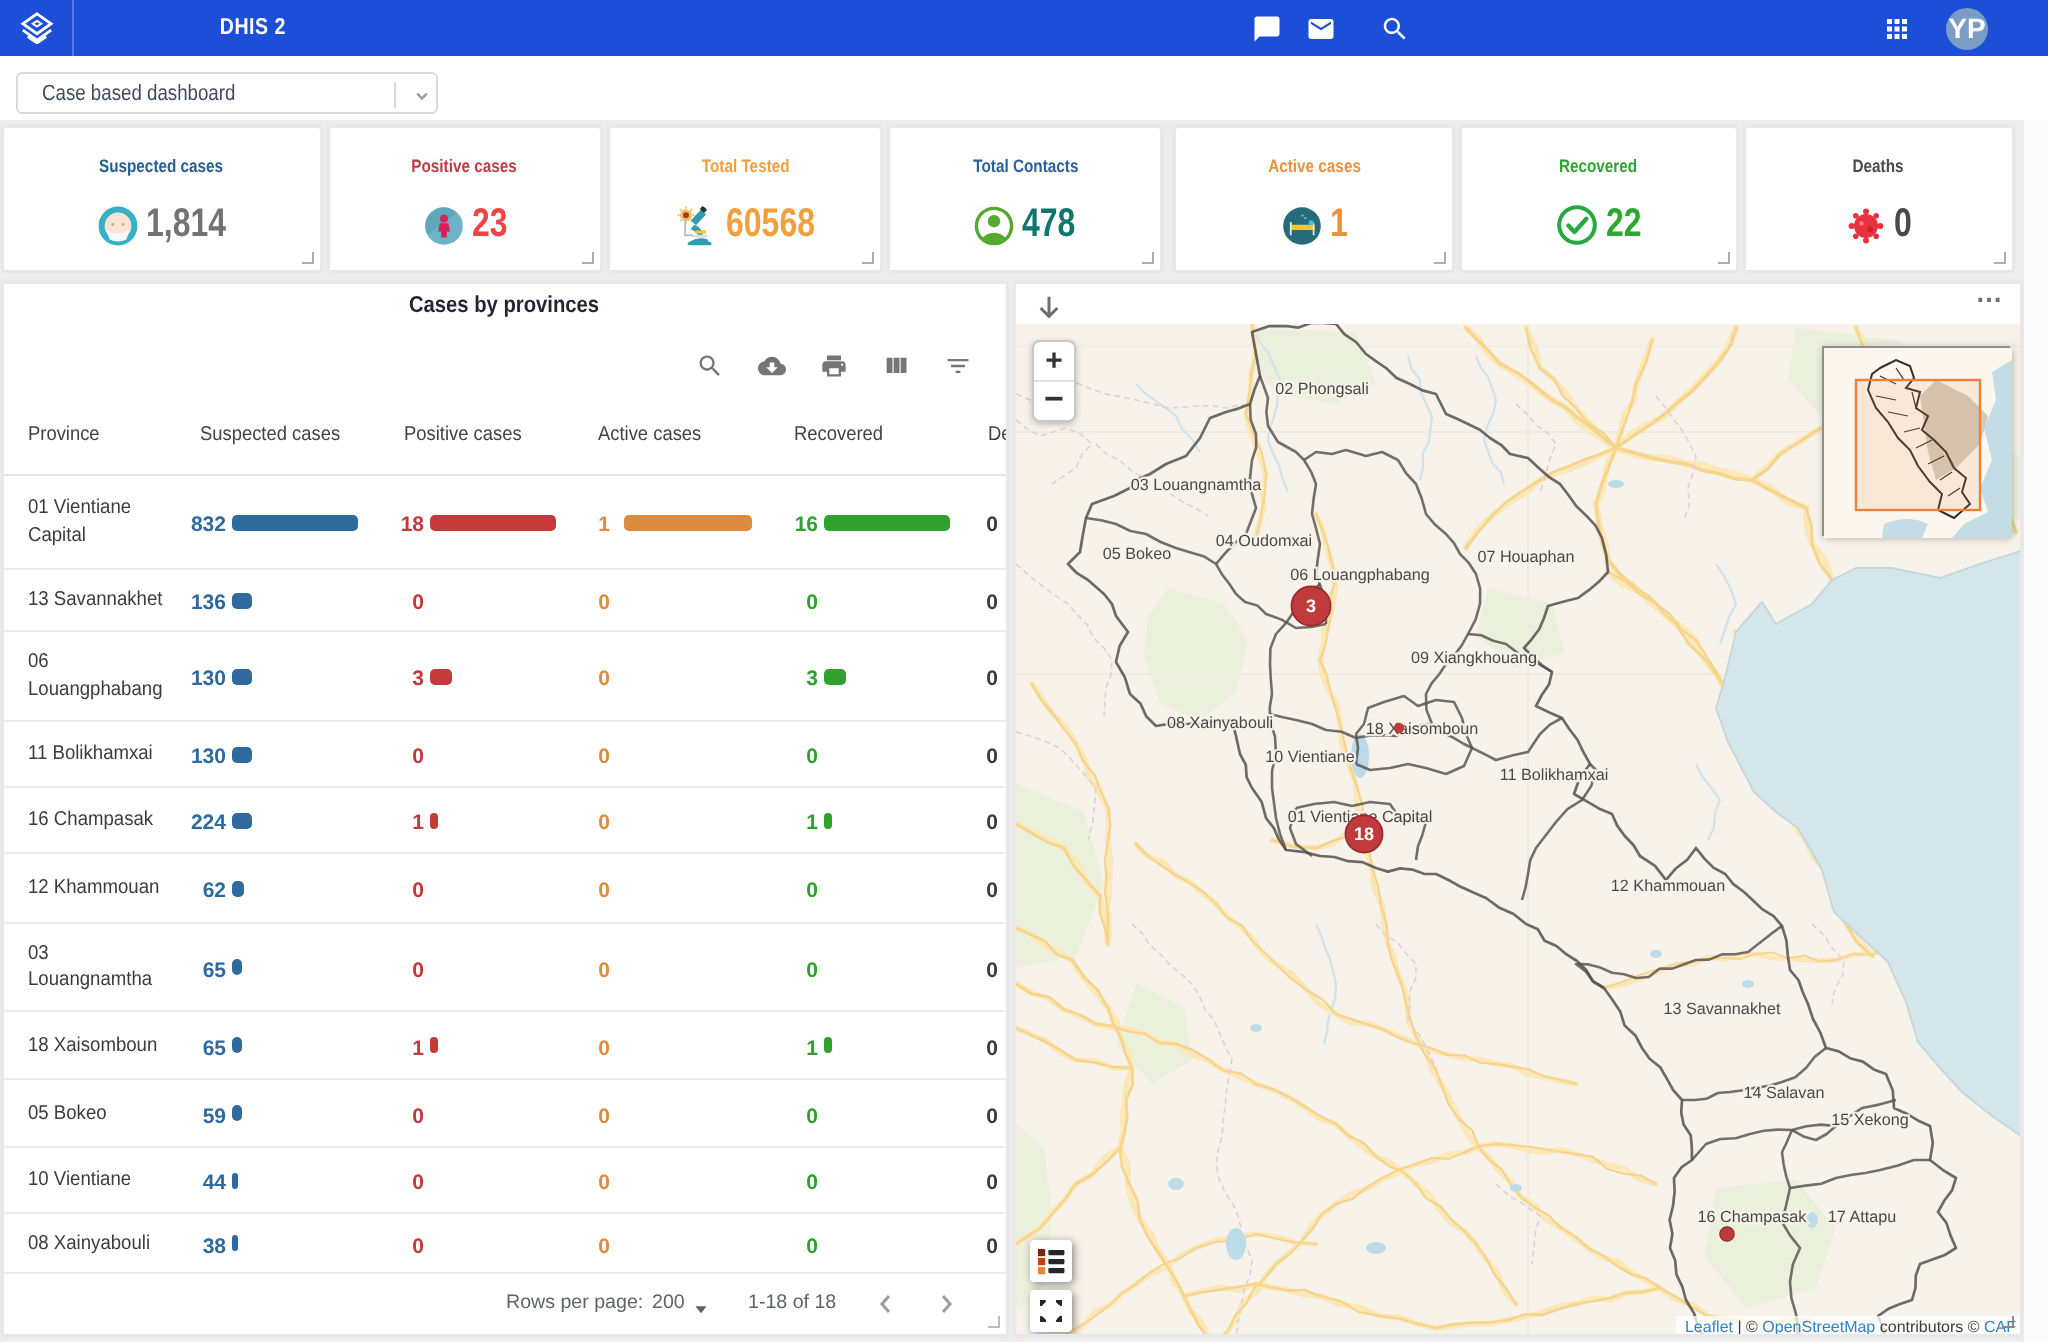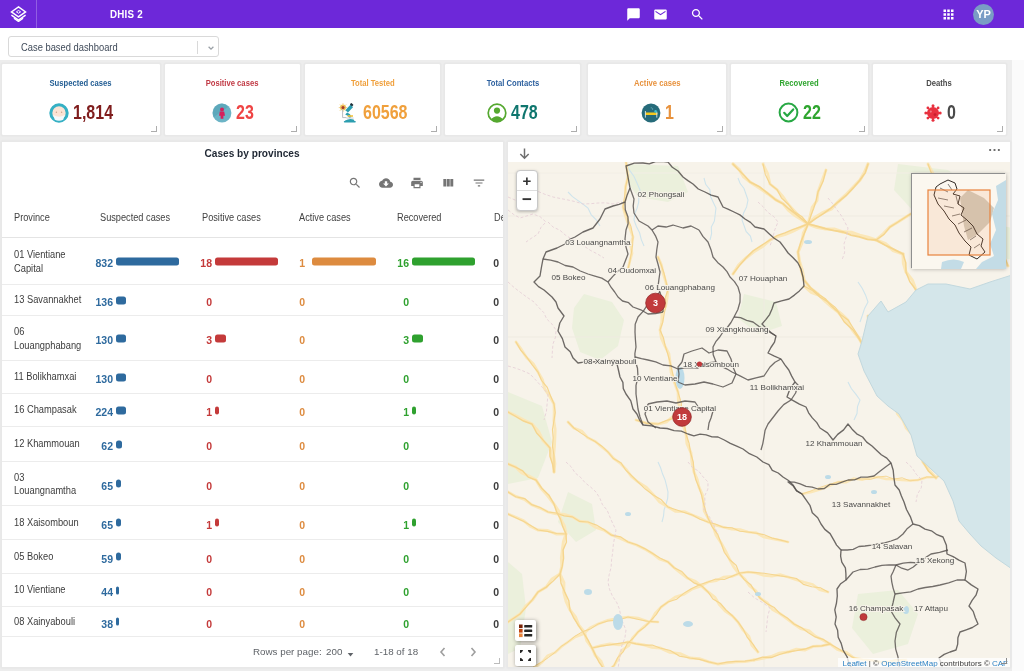--- a/index.html
+++ b/index.html
@@ -1,23 +1,23 @@
 <!DOCTYPE html>
 <html><head><meta charset="utf-8">
 <style>
 *{margin:0;padding:0;box-sizing:border-box}
 html,body{width:1024px;height:671px;overflow:hidden;background:#ededed;font-family:"Liberation Sans",sans-serif}
-.hdr{position:absolute;left:0;top:0;width:1024px;height:28px;background:#6d28d9}
+.hdr{position:absolute;left:0;top:0;width:1024px;height:28px;background:#1d4ed8}
 .hdr .logo{position:absolute;left:10px;top:6px}
 .hdr .div1{position:absolute;left:36px;top:0;width:1px;height:28px;background:rgba(255,255,255,0.25)}
 .hdr .ttl{position:absolute;left:36px;top:0;width:180px;height:28px;line-height:28px;text-align:center;color:#fff;font-weight:bold;font-size:11.5px;letter-spacing:0.3px}
 .hicon{position:absolute;top:7px;width:15px;height:15px;fill:#fff}
 .srch{position:absolute;left:707px;top:4px;width:228px;height:20px;border-bottom:1px solid rgba(255,255,255,0.55);color:#c6d5e2;font-size:10.5px;line-height:20px;padding-left:2px}
 .grid9{position:absolute;left:941px;top:7px}
-.avatar{position:absolute;left:973px;top:4px;width:21px;height:21px;border-radius:50%;background:#7a9cc5;color:#fff;font-size:11px;font-weight:bold;text-align:center;line-height:21px}
+.avatar{position:absolute;left:973px;top:4px;width:21px;height:21px;border-radius:50%;background:#7a9cc5;color:#fff;font-size:14px;font-weight:bold;text-align:center;line-height:21px}
 .bar2{position:absolute;left:0;top:28px;width:1024px;height:32px;background:#fff}
 .chip{position:absolute;left:8px;top:8px;width:211px;height:21px;border:1px solid #d9d9d9;border-radius:3px;background:#fff}
 .chip .t{position:absolute;left:12px;top:0;line-height:20px;font-size:11px;color:#404b5a}
 .chip .d{position:absolute;left:188px;top:4px;width:1px;height:13px;background:#d9d9d9}
 .chip .ar{position:absolute;left:198px;top:7px;width:8px;height:8px;fill:none;stroke:#9aa0a6;stroke-width:1.6}
 .cards{position:absolute;left:0;top:63px;width:1024px;height:73px}
 .card{position:absolute;top:0;height:73px;background:#fff;border:1px solid #e8e8e8;border-radius:2px;box-shadow:0 0 2px rgba(0,0,0,0.06)}
 .ct{margin-top:14px;text-align:center;font-size:9px;font-weight:bold}
 .cn{margin-top:13px;display:flex;align-items:center;justify-content:center;gap:4px;font-size:20px;font-weight:bold}
 .rz{position:absolute;right:3px;bottom:3px;width:6px;height:6px;border-right:1.5px solid #adadad;border-bottom:1.5px solid #adadad}
@@ -76,21 +76,21 @@
       <span class="t"><span style="display:inline-block;transform:scaleX(0.85);transform-origin:0 50%">Case based dashboard</span></span>
       <span class="d"></span>
   <svg class="ar" viewBox="0 0 10 10">
         <path d="M2,3.5 L5,6.5 8,3.5"></path>
       </svg>
     </div>
 </div>
 <div class="cards">
 <div class="card" style="left:1px;width:160px">
   <div class="ct" style="color:#235e94"><span style="display:inline-block;transform:scaleX(0.85)">Suspected cases</span></div>
-  <div class="cn" style="color:#7f1d1d">
+  <div class="cn" style="color:#737373">
         <svg width="20" height="20" viewBox="0 0 20 20">
           <circle cx="10" cy="10" r="8.2" fill="#fbe3d4" stroke="#35b0c4" stroke-width="3"></circle>
           <path d="M4.2,12 Q10,15.5 15.8,12 L14.2,16.8 Q10,18.8 5.8,16.8 Z" fill="#f4fafc"></path>
           <circle cx="7.4" cy="9.2" r="0.7" fill="#caa68c"></circle>
           <circle cx="12.6" cy="9.2" r="0.7" fill="#caa68c"></circle>
         </svg>
         <span style="display:inline-block;width:40px;transform:scaleX(0.8);transform-origin:0 50%;white-space:nowrap">1,814</span>
       </div>
   <div class="rz"></div>
 </div>

